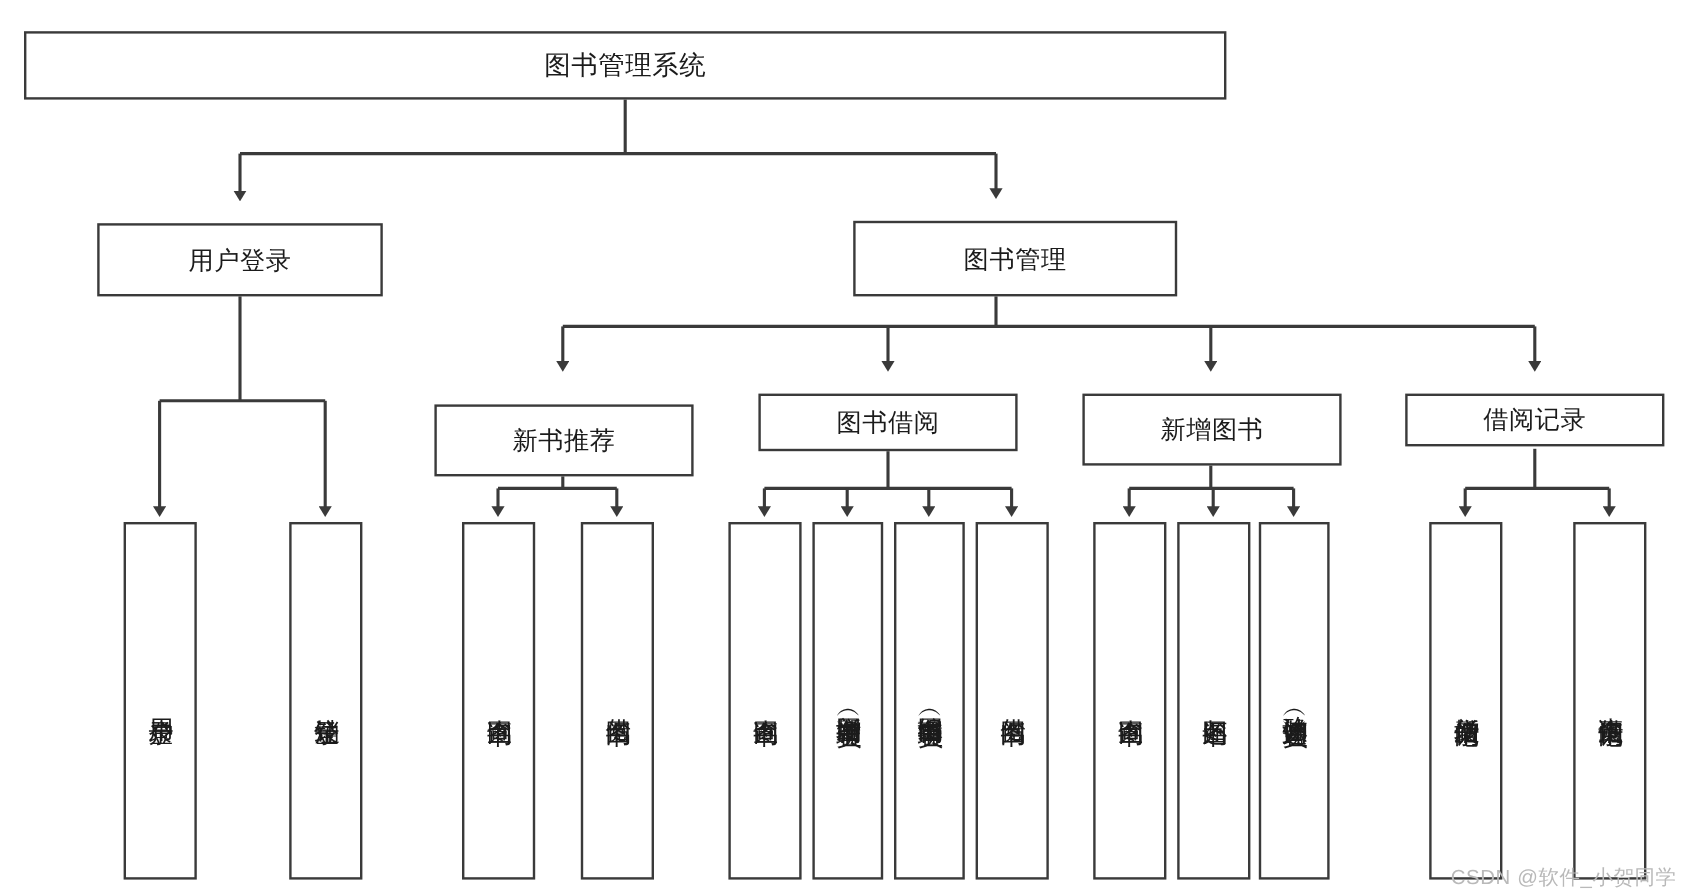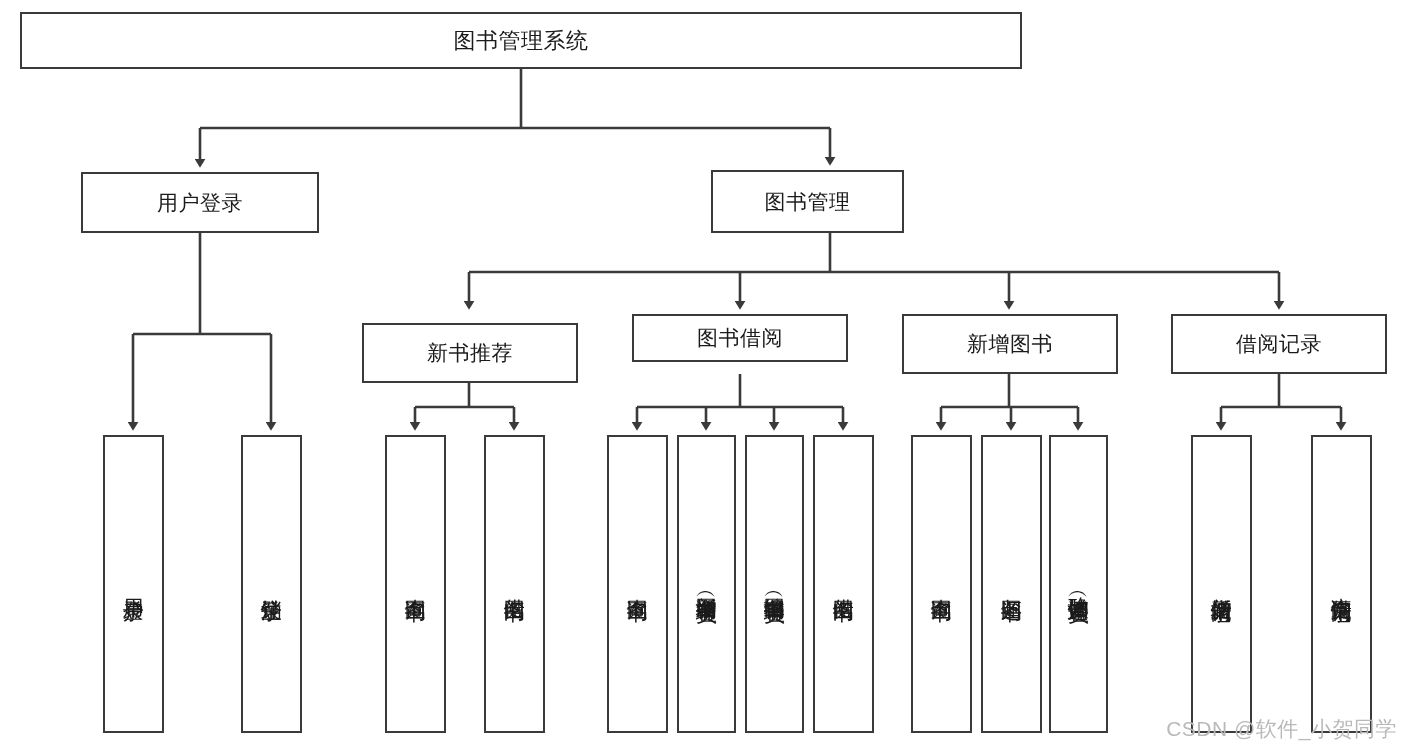--- a/index.html
+++ b/index.html
@@ -30,40 +30,41 @@
     border: 2.2px solid #3a3a3a;
     display: flex;
     align-items: center;
     justify-content: center;
     color: #1b1b1b;
   }
   .node-h {
     font-size: 21px;
     letter-spacing: 0.5px;
     white-space: nowrap;
+    margin-top: 14px;
   }
   .node-root .label { font-size: 22px; }
   .leaf {
     align-items: center;
     justify-content: center;
   }
   .leaf .label {
     writing-mode: vertical-rl;
     text-orientation: upright;
     font-size: 21px;
     line-height: 1.22;
     letter-spacing: 1px;
     white-space: nowrap;
     text-align: center;
   }
   .watermark {
     position: absolute;
     right: 8px;
     bottom: 4px;
-    font-size: 21px;
+    font-size: 17px;
     color: #b9b9b9;
     letter-spacing: 0.5px;
     white-space: nowrap;
   }
 </style>
 </head>
 <body>
 
 <div id="diagram-root">
 
@@ -117,34 +118,34 @@
     </g>
   </svg>
 
   <div class="node node-h node-root" style="left:20px; top:12px; width:1002px; height:57px;">
     <span class="label">图书管理系统</span>
   </div>
 
   <div class="node node-h" style="left:81px; top:172px; width:238px; height:61px;">
     <span class="label">用户登录</span>
   </div>
-  <div class="node node-h" style="left:711px; top:170px; width:193px; height:63px;">
+  <div class="node node-h" style="left:711px; top:170px; width:270px; height:63px;">
     <span class="label">图书管理</span>
   </div>
 
   <div class="node node-h" style="left:362px; top:323px; width:216px; height:60px;">
     <span class="label">新书推荐</span>
   </div>
   <div class="node node-h" style="left:632px; top:314px; width:216px; height:48px;">
     <span class="label">图书借阅</span>
   </div>
   <div class="node node-h" style="left:902px; top:314px; width:216px; height:60px;">
     <span class="label">新增图书</span>
   </div>
-  <div class="node node-h" style="left:1171px; top:314px; width:216px; height:60px;">
+  <div class="node node-h" style="left:1171px; top:314px; width:216px; height:44px;">
     <span class="label">借阅记录</span>
   </div>
 
   <div class="node leaf" style="left:103px; top:435px; width:61px; height:298px;">
     <span class="label">用户登录</span>
   </div>
   <div class="node leaf" style="left:241px; top:435px; width:61px; height:298px;">
     <span class="label">注销登录</span>
   </div>
   <div class="node leaf" style="left:385px; top:435px; width:61px; height:298px;">

